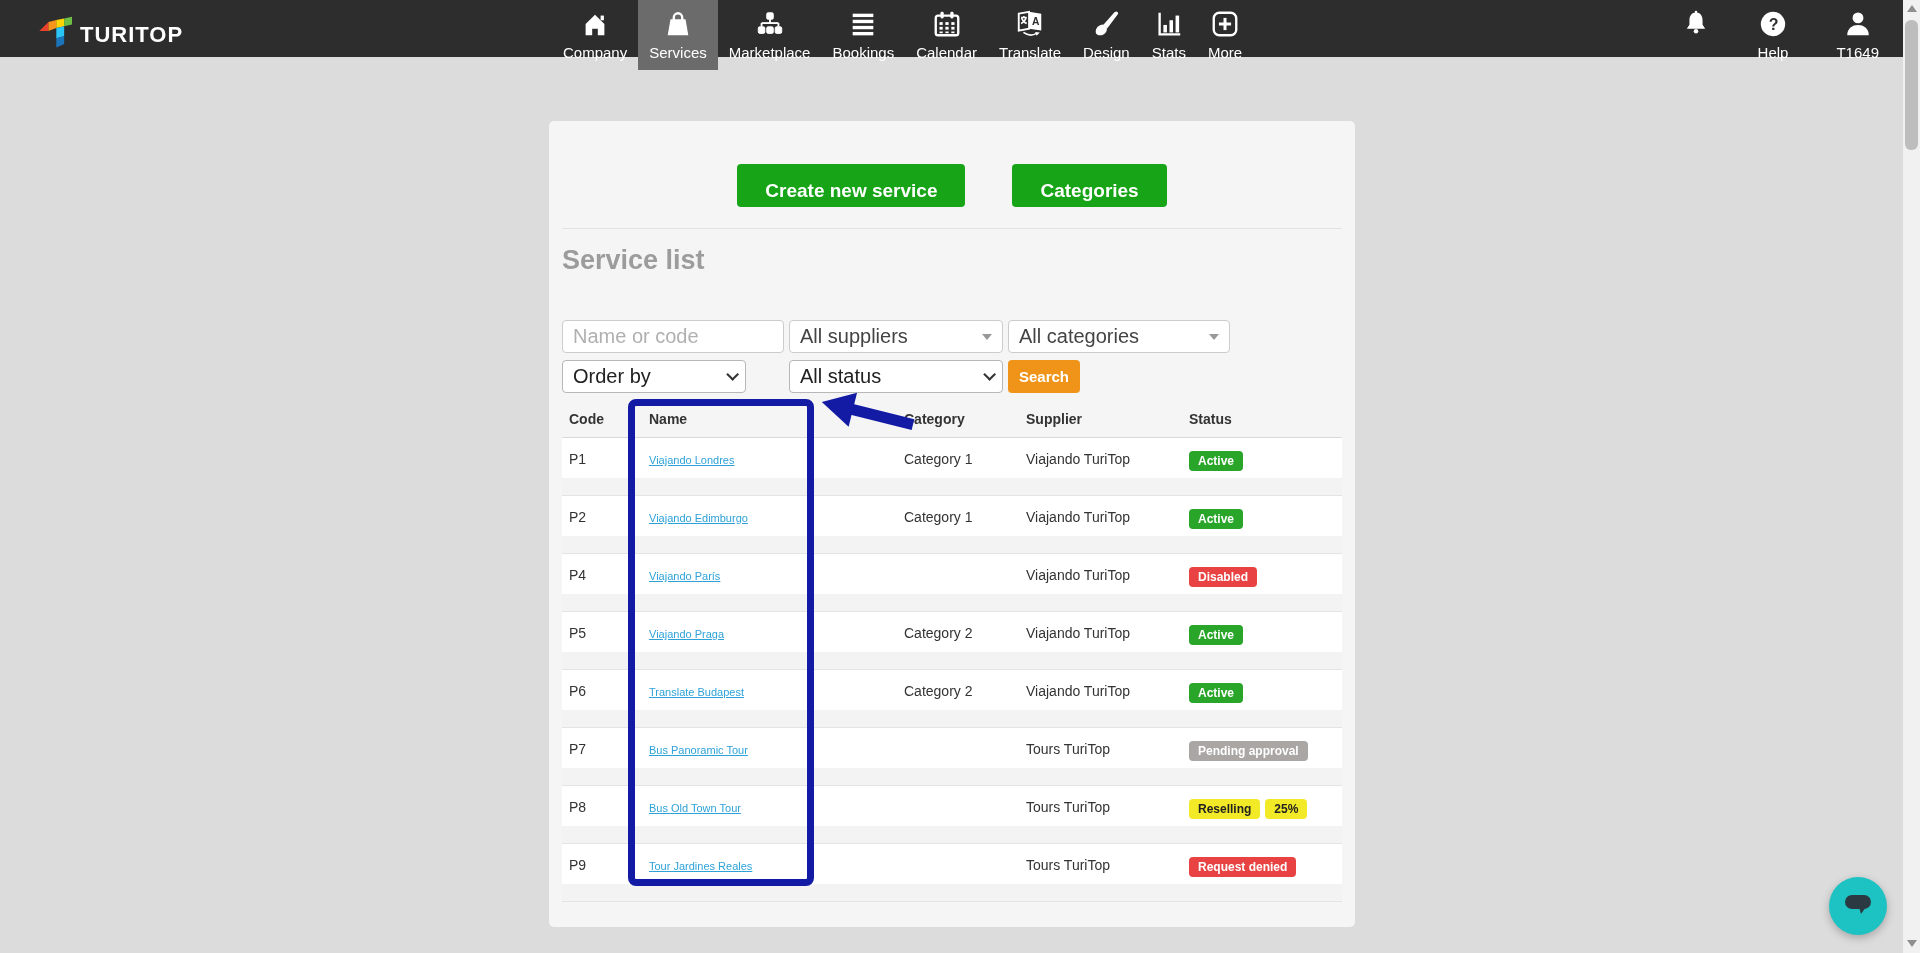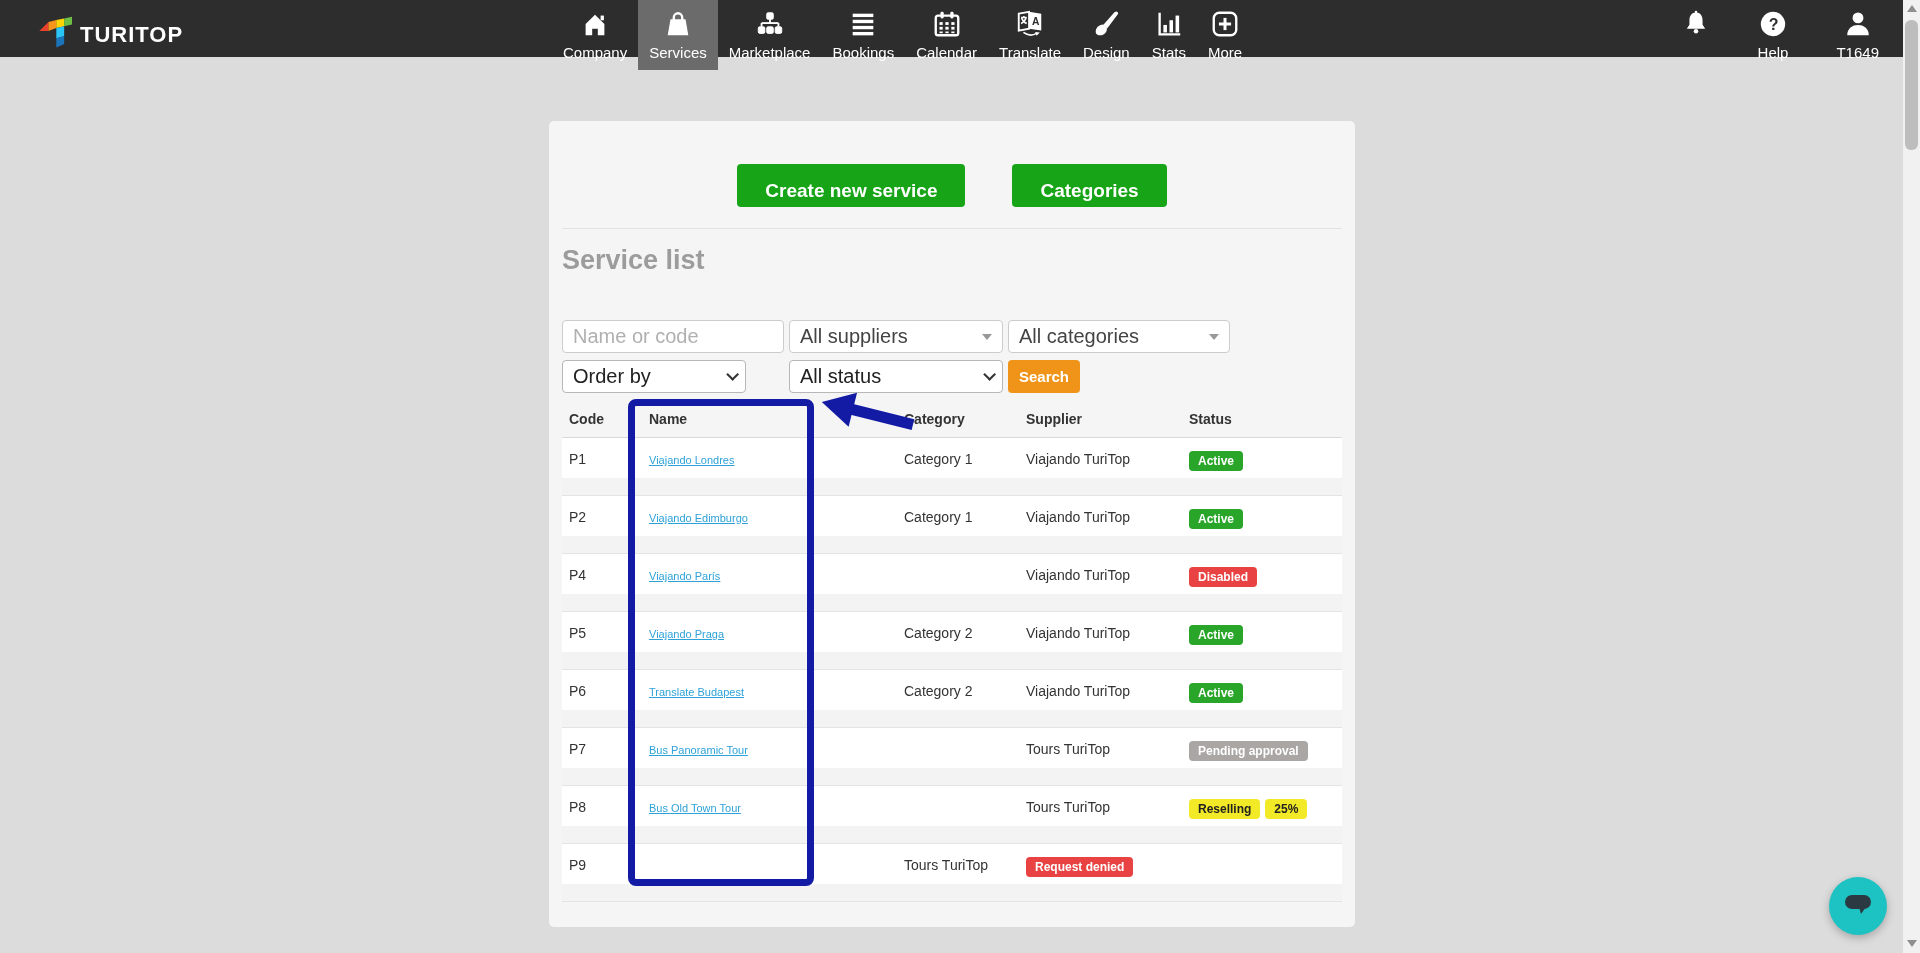--- a/index.html
+++ b/index.html
@@ -341,20 +341,21 @@
     </div>
     <div class="trow">
       <div>P8</div>
       <div><a class="name-link">Bus Old Town Tour</a></div>
       <div></div>
       <div>Tours TuriTop</div>
       <div><span class="badge" data-variant="yellow">Reselling</span><span class="badge" data-variant="yellow">25%</span></div>
     </div>
     <div class="trow">
       <div>P9</div>
+      <div><a class="name-link">Tour Jardines Reales</a></div>
       <div></div>
       <div>Tours TuriTop</div>
       <div><span class="badge" data-variant="red">Request denied</span></div>
     </div>
   </div>
 </div>
 
 <div class="anno-box"></div>
 <svg class="anno-arrow" width="100" height="46" viewBox="0 0 100 46">
   <rect x="30" y="16" width="66" height="11" fill="#131ba5"></rect>

